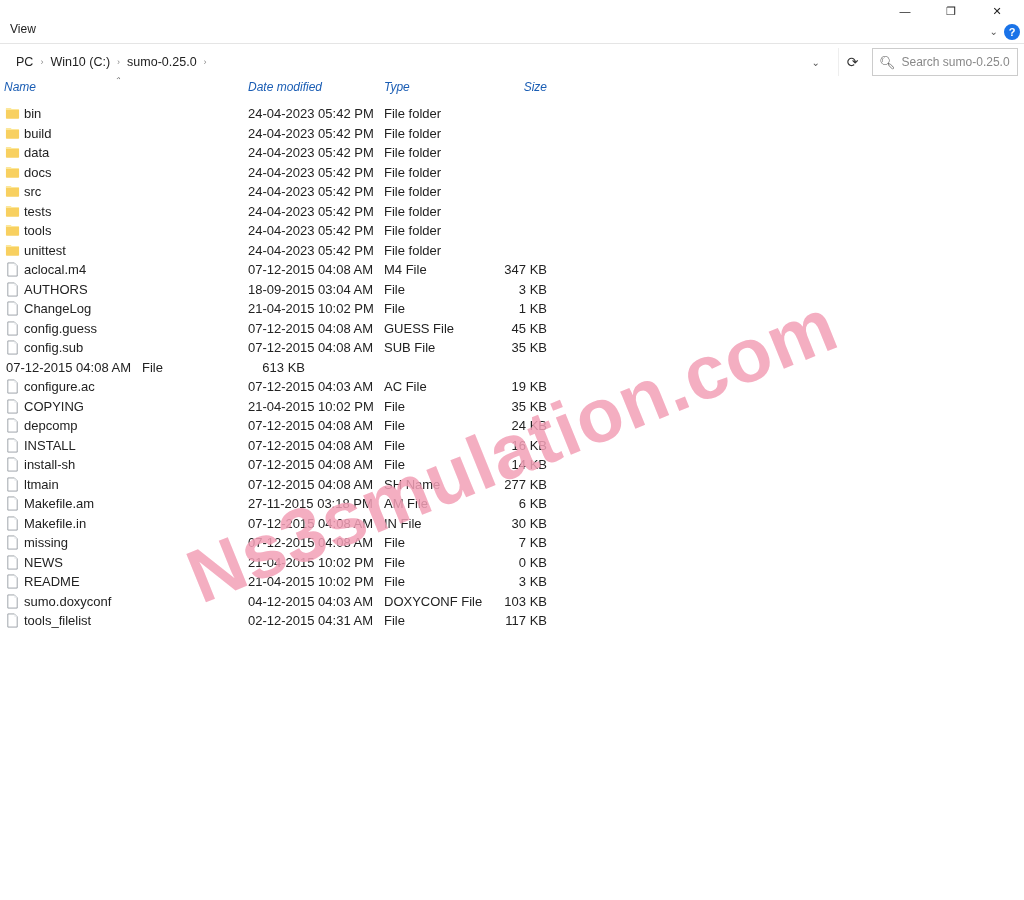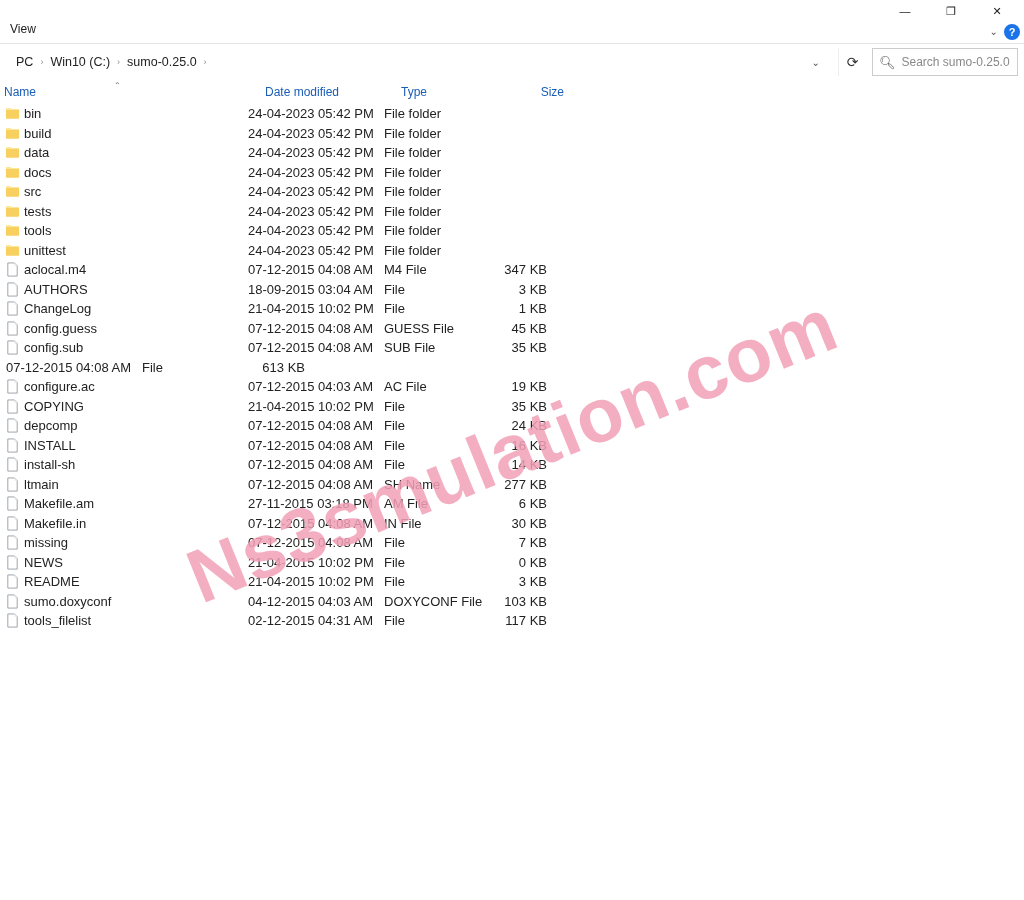--- a/index.html
+++ b/index.html
@@ -18,24 +18,24 @@
   .navbar { height: 36px; display: flex; align-items: flex-start; padding: 4px 6px; gap: 6px; }
   .breadcrumb { flex: 1; height: 28px; border: 0 solid #ccc; display: flex; align-items: center; font-size: 12.5px; color: #222; padding: 0 6px; }
   .breadcrumb .crumb { padding: 0 4px; }
   .breadcrumb .sep { color: #888; font-size: 9px; padding: 0 3px; }
   .breadcrumb .end-chevron { margin-left: auto; color: #555; font-size: 10px; padding: 0 6px; }
   .refresh-btn { width: 28px; height: 28px; display: flex; align-items: center; justify-content: center; color: #333; font-size: 14px; border-left: 1px solid #eee; }
   .searchbox { width: 146px; height: 28px; border: 1px solid #ccc; display: flex; align-items: center; font-size: 12px; color: #888; padding: 0 6px; gap: 6px; }
   .searchbox .search-icon { font-size: 13px; color: #555; }
 
   
-  .col-headers { height: 24px; display: flex; align-items: center; border-bottom: 0 solid #eee; font-size: 12px; color: #1a5db4; padding: 0; }
+  .col-headers { height: 24px; display: flex; align-items: flex-start; border-bottom: 0 solid #eee; font-size: 12px; color: #1a5db4; padding: 0; font-style: italic; }
   .col-headers .col { padding: 0 6px; position: relative; }
   .col-name { width: 242px; padding-left: 4px !important; }
-  .col-date { width: 136px; margin-left: 17px; }
+  .col-date { width: 136px; }
   .col-type { width: 111px; }
   .col-size { width: 68px; text-align: right; padding-right: 10px !important; }
   .sort-caret { font-size: 8px; color: #666; position: absolute; left: 114px; top: -4px; }
 
   
   .file-list { font-size: 13px; color: #222; }
   .row { height: 19.5px; display: flex; align-items: center; }
   .row .c-name { width: 242px; padding-left: 4px; display: flex; align-items: center; gap: 4px; }
   .row .c-date { width: 136px; padding-left: 6px; }
   .row .c-type { width: 111px; padding-left: 6px; }

